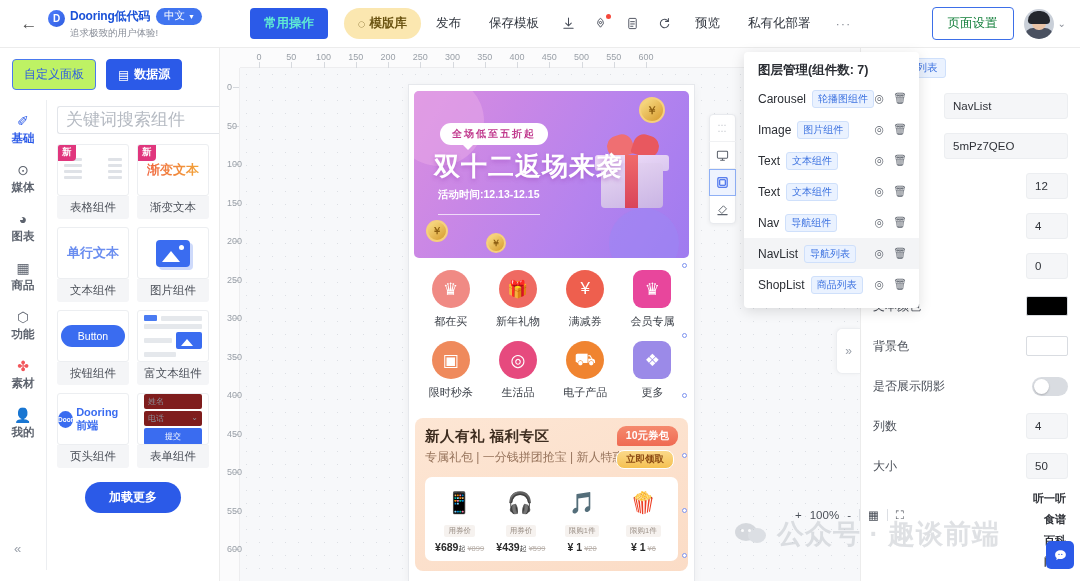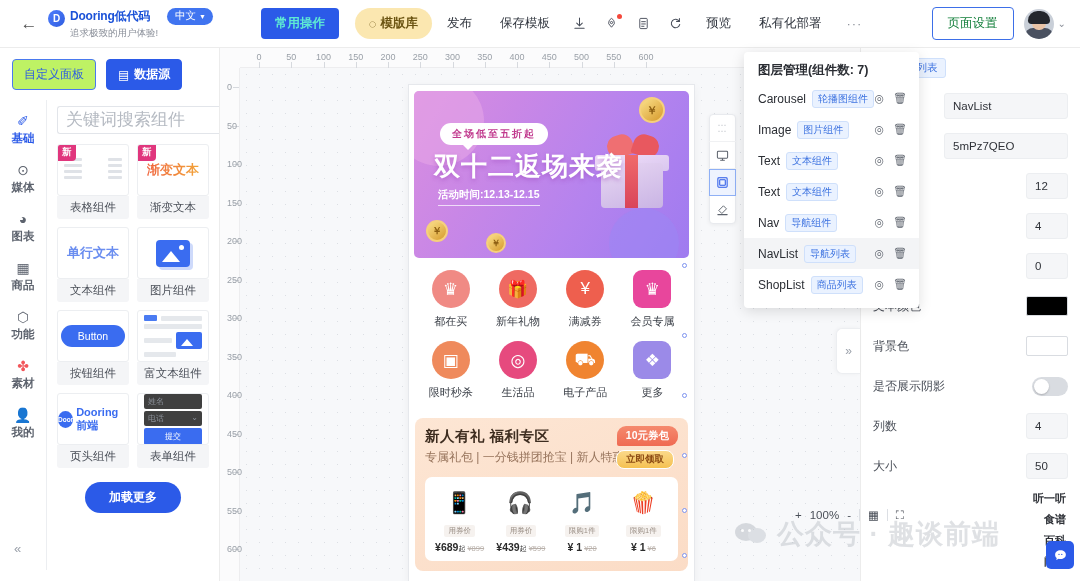--- a/index.html
+++ b/index.html
@@ -29,21 +29,21 @@
     color: #fff; font-size: 10px; font-weight: bold;
     display: flex; align-items: center; justify-content: center;
     margin-top: 2px; flex: none;
   }
   .brand-col { margin-left: 5px; }
   .brand-line1 { display: flex; align-items: center; gap: 6px; }
   .brand-name { font-size: 12px; font-weight: bold; color: #1b52d8; letter-spacing: -.2px; }
   .lang-pill {
     background: #4074f0; color: #fff; border-radius: 10px;
     font-size: 10.5px; padding: 1.5px 7px 1.5px 8px;
-    display: inline-flex; align-items: center; gap: 3px; cursor: pointer; margin-left: 11px;
+    display: inline-flex; align-items: center; gap: 3px; cursor: pointer;
   }
   .lang-pill .caret { font-size: 7px; }
   .brand-slogan { font-size: 9.5px; color: #8a8f99; margin-top: 2px; }
 
   .tb-menu { display: flex; align-items: center; margin-left: 48px; gap: 2px; }
   .btn-primary {
     background: #2b5ae8; color: #5eead4; border-radius: 4px;
     font-size: 12.5px; font-weight: bold; padding: 7px 14px; cursor: pointer;
   }
   .btn-tmpl {
@@ -165,21 +165,21 @@
   .rr .gray { height: 5px; background: #e5e8ec; border-radius: 1px; flex: 1; }
   .rr .imgbox { width: 26px; height: 17px; background: #3a6cf0; border-radius: 2px;
     position: relative; flex: none; }
   .rr .imgbox::before { content:''; position:absolute; left:5px; bottom:3px;
     border-left:6px solid transparent; border-right:6px solid transparent; border-bottom:7px solid #fff; }
   .thumb-header { display: flex; align-items: center; gap: 3px; }
   .hlogo { width: 17px; height: 17px; border-radius: 50%; background: #3a6cf0; color: #fff;
     font-size: 6.5px; font-weight: bold; display: flex; align-items: center; justify-content: center; }
   .htxt { font-size: 11px; font-weight: bold; color: #3a6cf0; }
   .thumb-form { width: 100%; padding: 4px 6px; display: flex; flex-direction: column; gap: 2px; }
-  .ff { background: #404040; font-size: 8px; color: #8b9099; padding: 2px 4px; border-radius: 2px;
+  .ff { background: #7f1d1d; font-size: 8px; color: #8b9099; padding: 2px 4px; border-radius: 2px;
     display: flex; justify-content: space-between; }
   .ffsubmit { background: #3a6cf0; color: #fff; font-size: 8px; text-align: center;
     padding: 3px 0; border-radius: 2px; }
   .loadmore {
     margin: 14px auto 0 auto; background: #2b5ae8; color: #fff; font-size: 12px;
     border-radius: 16px; padding: 7px 0; width: 96px; text-align: center;
     cursor: pointer; font-weight: bold;
   }
 
   
@@ -226,21 +226,21 @@
     border-radius: 11px;
   }
   .pill-sale::after { content:''; position:absolute; left:22px; bottom:-5px;
     border-left: 6px solid transparent; border-right: 6px solid transparent; border-top: 6px solid #fff; }
   .banner-title {
     position: absolute; left: 20px; top: 58px; color: #fff; font-size: 26px;
     font-weight: bold; letter-spacing: 1px; text-shadow: 0 2px 4px rgba(150,60,180,.45);
   }
   .banner-sub {
     position: absolute; left: 24px; top: 97px; color: #fff; font-size: 10.5px;
-    font-weight: bold; padding-bottom: 3px; border-bottom: 1px solid rgba(255,255,255,.7);
+    font-weight: bold; padding-bottom: 12px; border-bottom: 1px solid rgba(255,255,255,.7);
   }
   .gift {
     position: absolute; right: 16px; top: 42px; width: 78px; height: 78px;
   }
   .gift .box { position: absolute; left: 6px; top: 30px; width: 62px; height: 45px;
     background: linear-gradient(160deg,#e8d7f3,#c9b4e4); border-radius: 4px; }
   .gift .lid { position: absolute; left: 0; top: 22px; width: 74px; height: 16px;
     background: linear-gradient(160deg,#f3e2fa,#d9c6ef); border-radius: 3px; }
   .gift .ribbon { position: absolute; left: 30px; top: 22px; width: 13px; height: 53px;
     background: linear-gradient(180deg,#f06a6a,#d9445a); }

